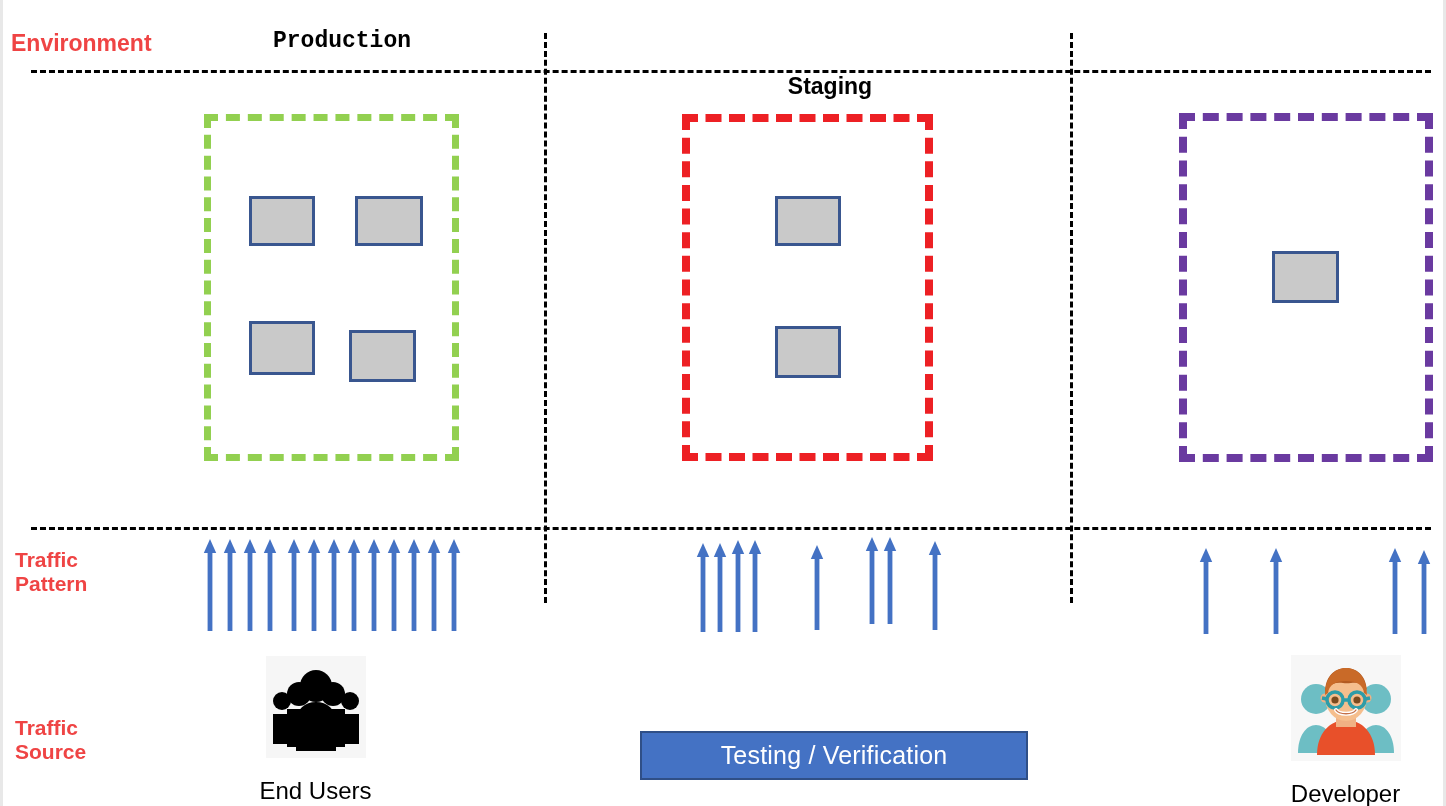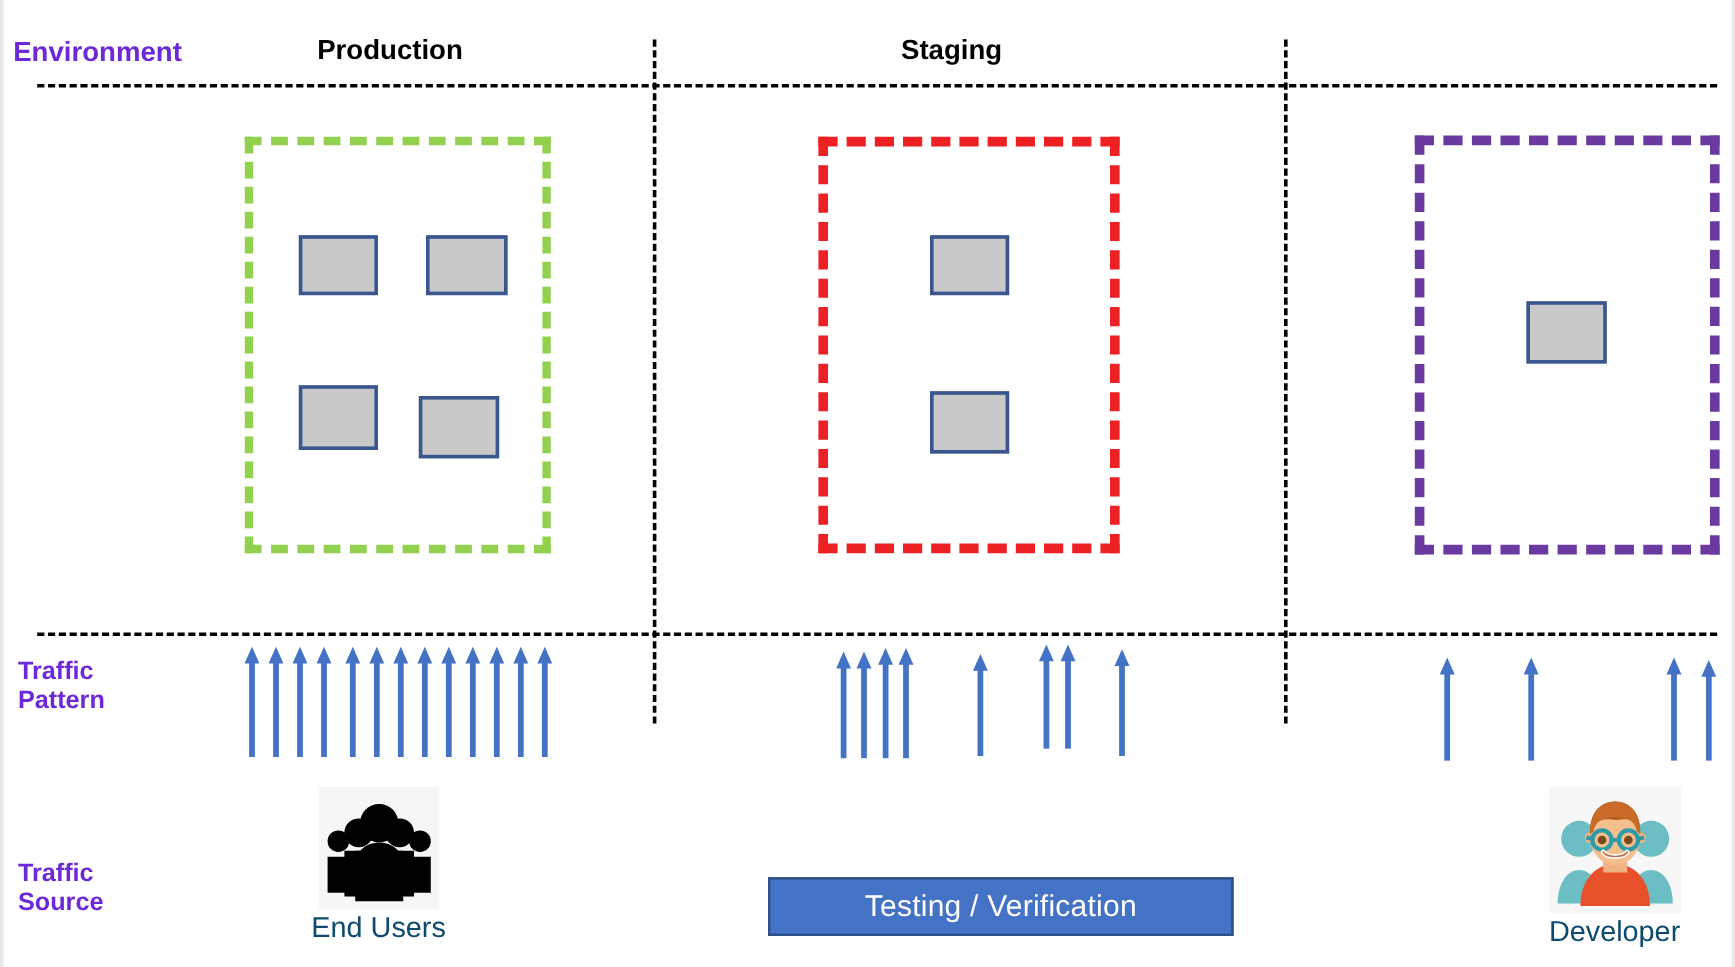--- a/index.html
+++ b/index.html
@@ -18,38 +18,38 @@
     border-left: 3px solid #e8e8e8;
     border-right: 3px solid #e8e8e8;
     box-sizing: border-box;
     overflow: hidden;
   }
 
   
   .row-label {
     position: absolute;
     font-weight: bold;
-    color: #6d28d9;
+    color: #ef4444;
     line-height: 1.16;
     white-space: pre-line;
   }
   #label-environment { left: 8px;  top: 30px;  font-size: 23px; }
   #label-traffic-pattern { left: 12px; top: 548px; font-size: 21px; }
   #label-traffic-source  { left: 12px; top: 716px; font-size: 21px; }
 
   .col-header {
     position: absolute;
     font-weight: bold;
     font-size: 23px;
     color: #000000;
     text-align: center;
     top: 28px;
   }
-  #header-production  { left: 192px;  width: 260px; }
-  #header-staging     { left: 660px;  width: 260px; }
+  #header-production  { left: 209px;  width: 260px; font-family: Liberation Mono, monospace; }
+  #header-staging     { left: 697px;  width: 260px; margin-top: 45px; }
   #header-development { left: 1173px; width: 260px; }
 
   
   .h-rule {
     position: absolute;
     left: 28px;
     right: 12px;
     height: 0;
     border-top: 3px dashed #000000;
   }
@@ -113,22 +113,22 @@
   .source-icon-wrap {
     position: absolute;
     text-align: center;
   }
   .source-icon-tile {
     background: #F6F6F6;
     display: block;
   }
   .source-caption {
     font-size: 24px;
-    color: #0c4a6e;
-    margin-top: 2px;
+    color: #000000;
+    margin-top: 19px;
     white-space: nowrap;
   }
   #source-end-users { left: 240px;  top: 656px; width: 145px; }
   #source-developer { left: 1270px; top: 655px; width: 145px; }
   #source-end-users .source-icon-tile { width: 100px; height: 102px; margin: 0 auto; }
   #source-developer .source-icon-tile { width: 110px; height: 106px; margin: 0 auto; }
 </style>
 </head>
 <body>
 

